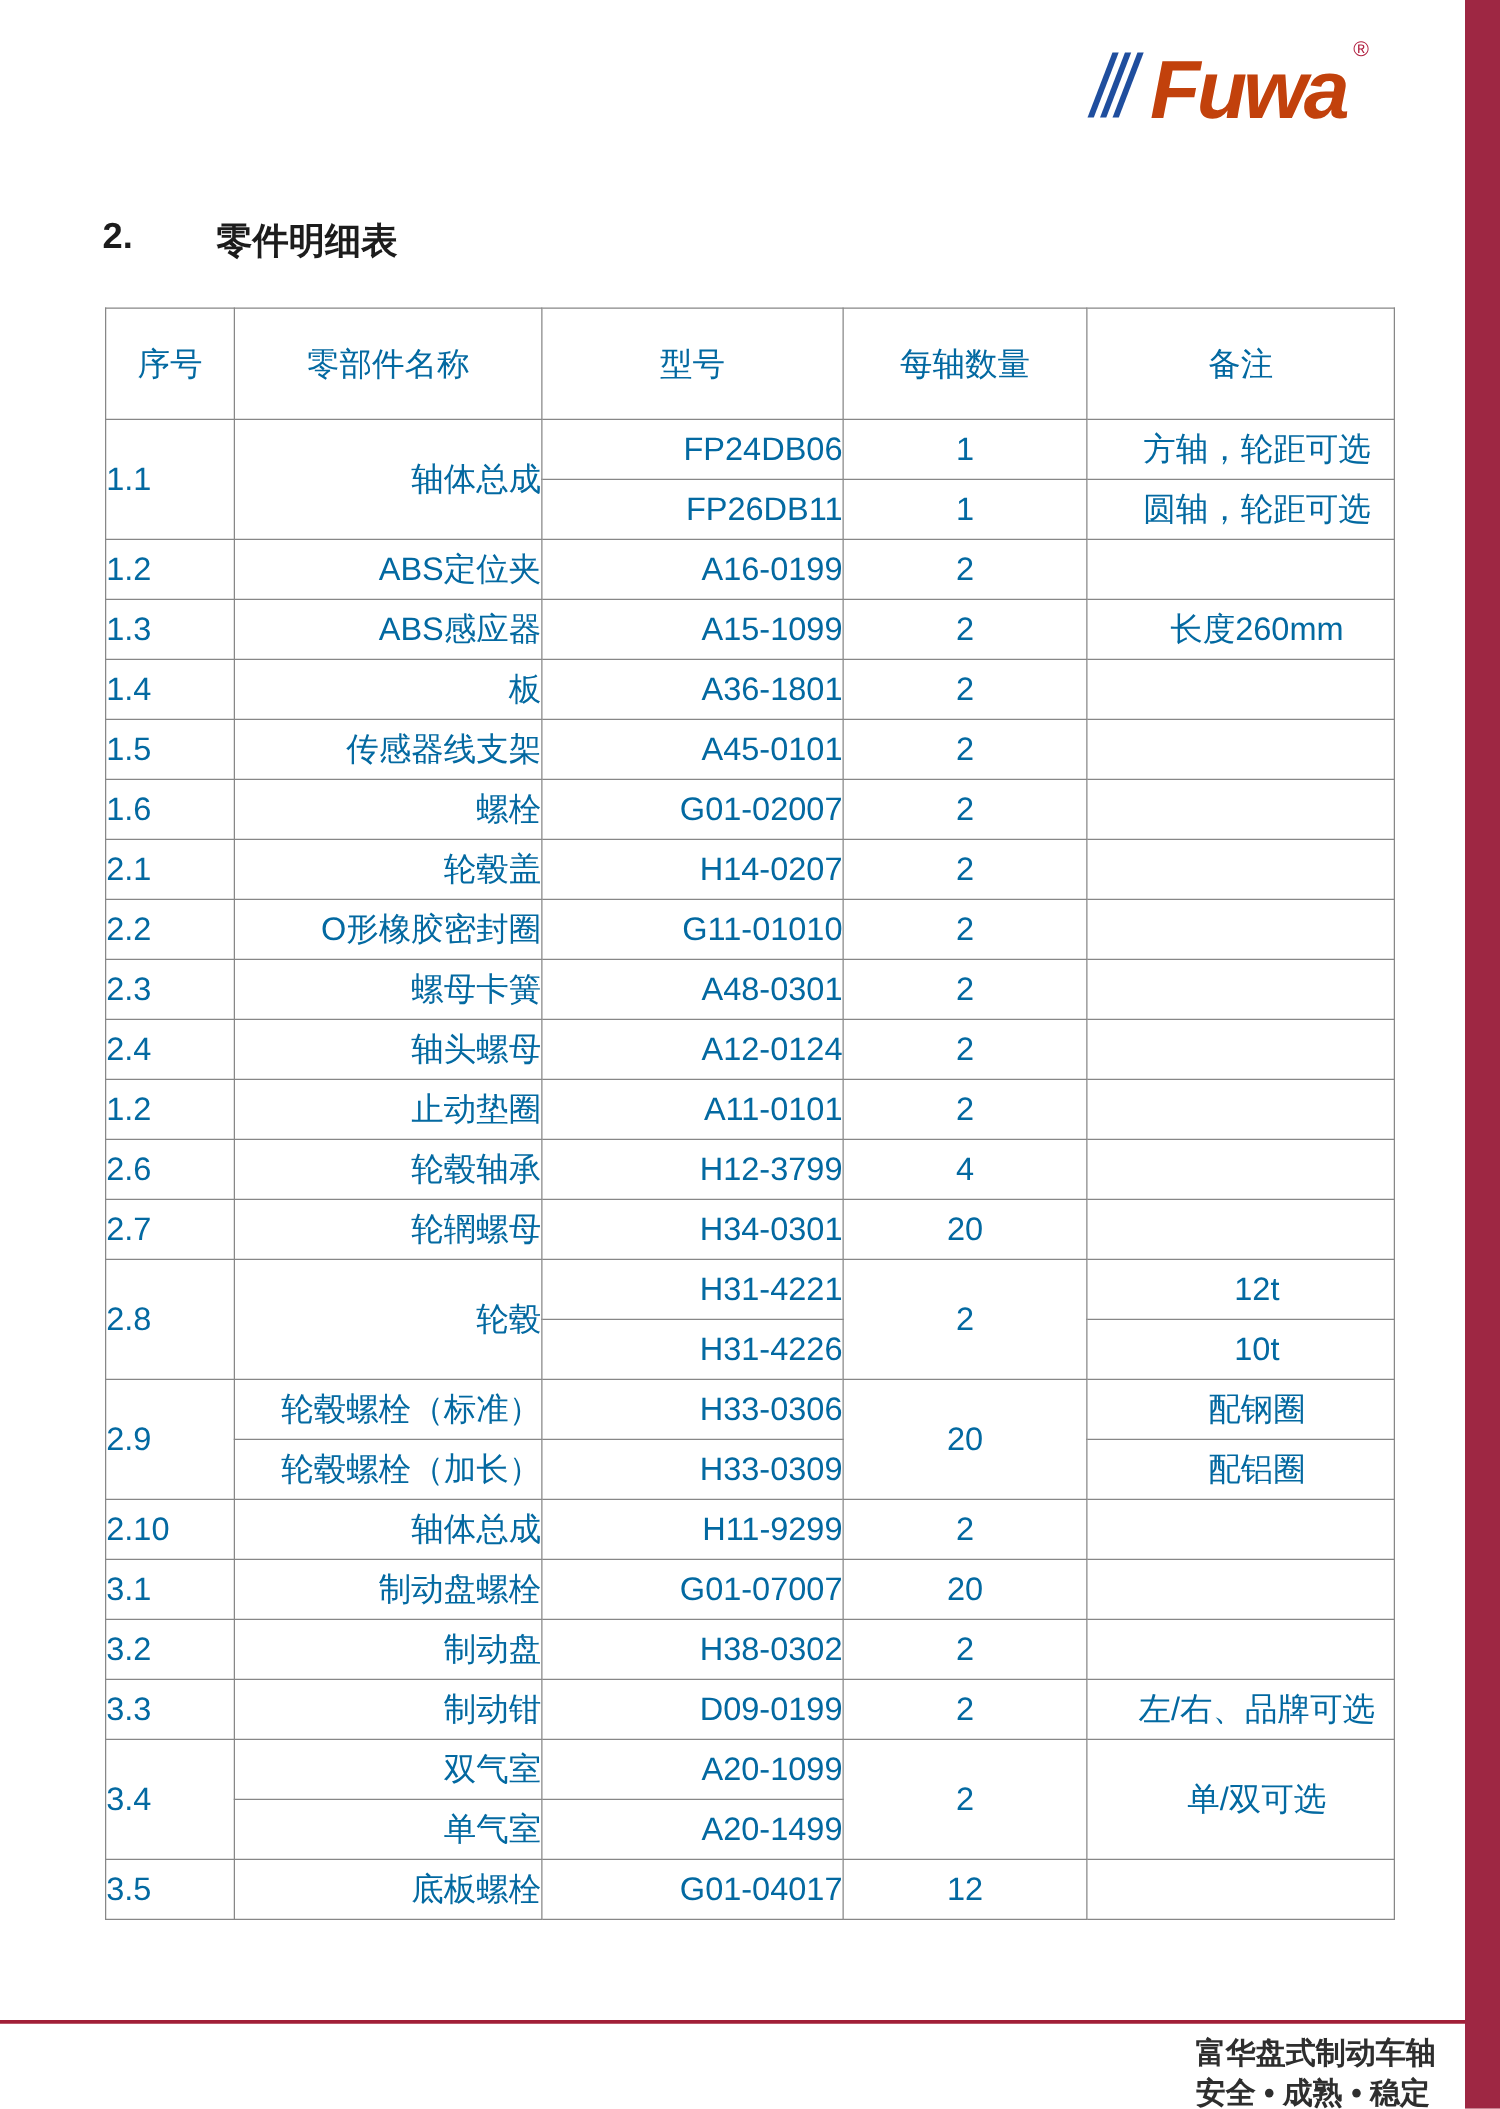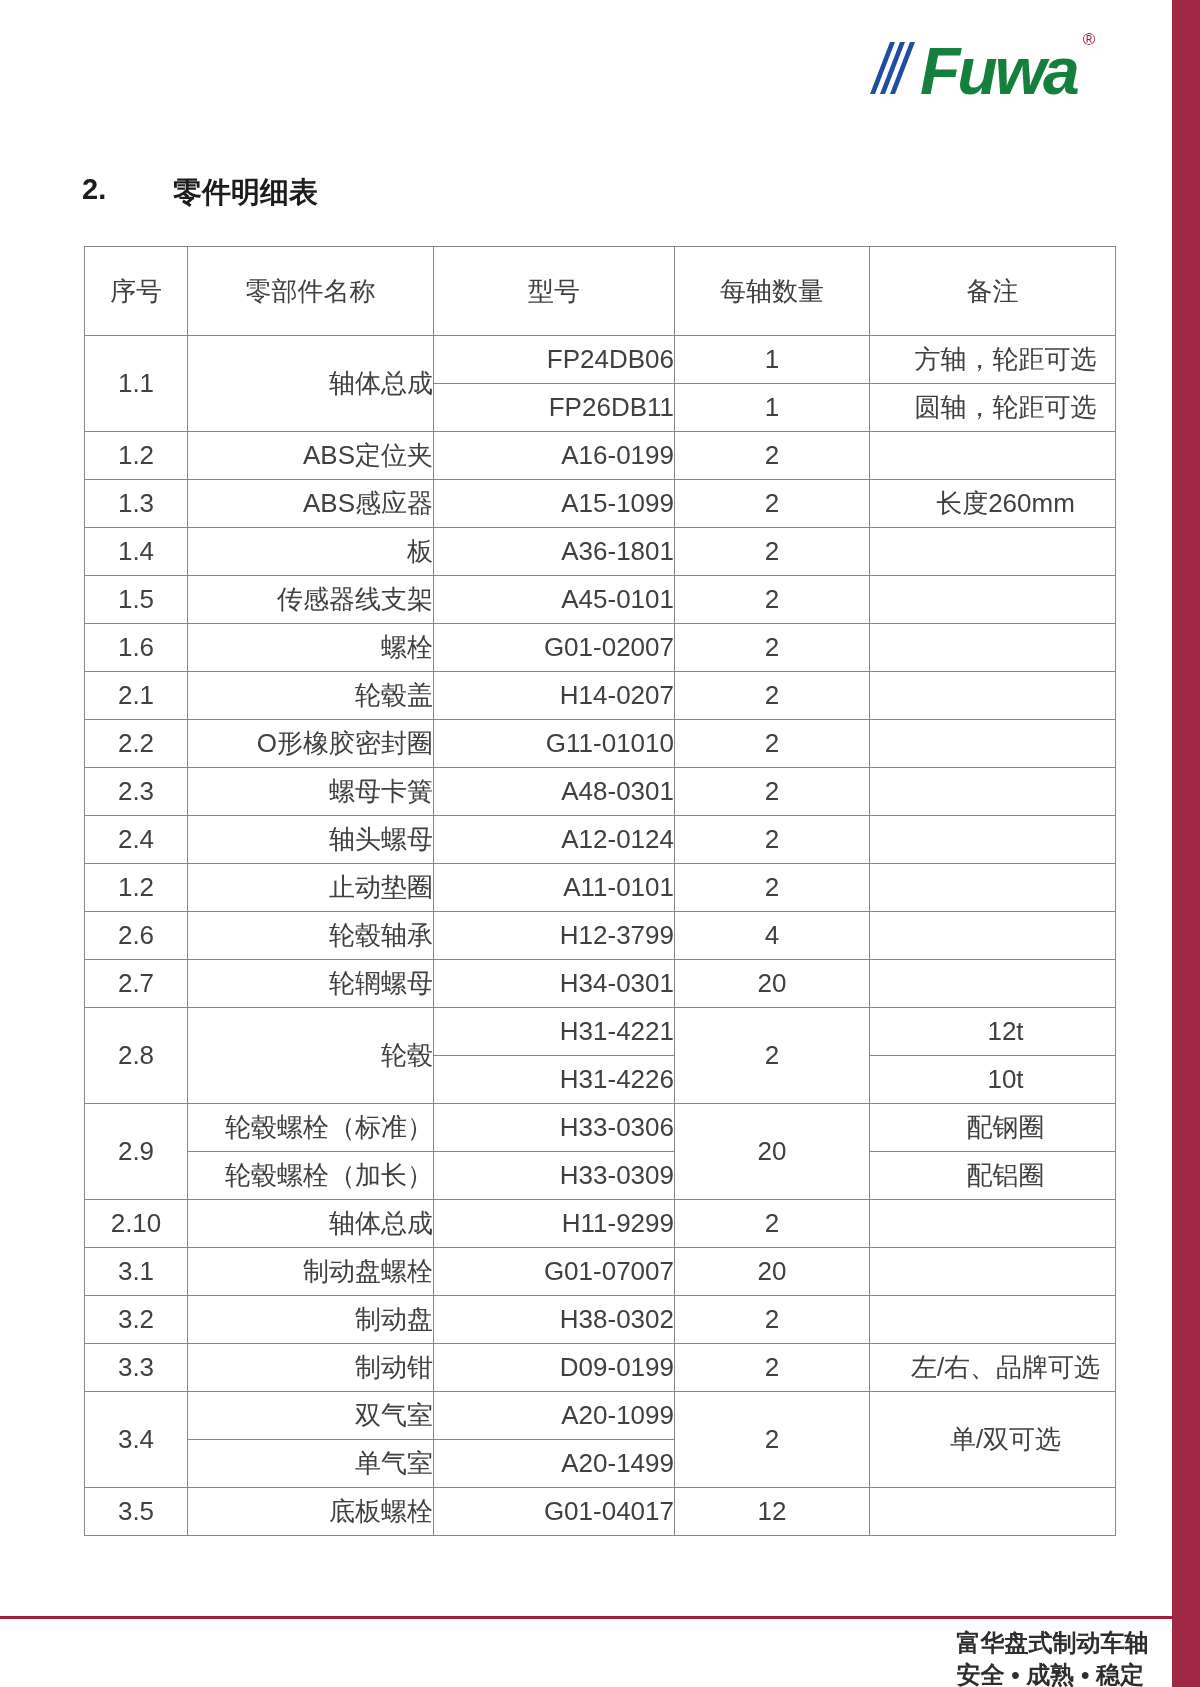--- a/index.html
+++ b/index.html
@@ -40,21 +40,21 @@
     background: #1F4E9E;
     transform: skewX(-21deg);
     margin-right: 5px;
   }
   .logo .word {
     font-size: 66px;
     line-height: 0.92;
     font-weight: 700;
     font-style: italic;
     letter-spacing: -3px;
-    color: #15803d;
+    color: #c2410c;
   }
   .logo .reg {
     font-size: 17px;
     font-weight: 400;
     font-style: normal;
     color: #B01E3E;
     align-self: flex-start;
     margin-left: 6px;
     margin-top: 6px;
   }
@@ -73,37 +73,37 @@
   
   .parts-table {
     position: absolute;
     top: 246px; left: 84px;
   }
   table {
     border-collapse: collapse;
     table-layout: fixed;
     width: 1031px;
     font-size: 26px;
-    color: #404040;
+    color: #0369a1;
   }
   col.w-no     { width: 103px; }
   col.w-name   { width: 246px; }
   col.w-model  { width: 241px; }
   col.w-qty    { width: 195px; }
   col.w-remark { width: 246px; }
   th, td {
     border: 1px solid #878787;
     font-weight: 400;
     padding: 0;
     vertical-align: middle;
   }
   thead tr { height: 89px; }
   tbody tr { height: 48px; }
   th { text-align: center; }
-  .c-no     { text-align: center; }
+  .c-no     { }
   .c-name   { text-align: right; padding-left: 21px; }
   .c-model  { text-align: right; padding-left: 26px; }
   .c-qty    { text-align: center; }
   .c-remark { text-align: center; padding-left: 26px; }
 
   
   .footer-rule {
     position: absolute;
     top: 1616px; left: 0;
     width: 1172px; height: 3px;

